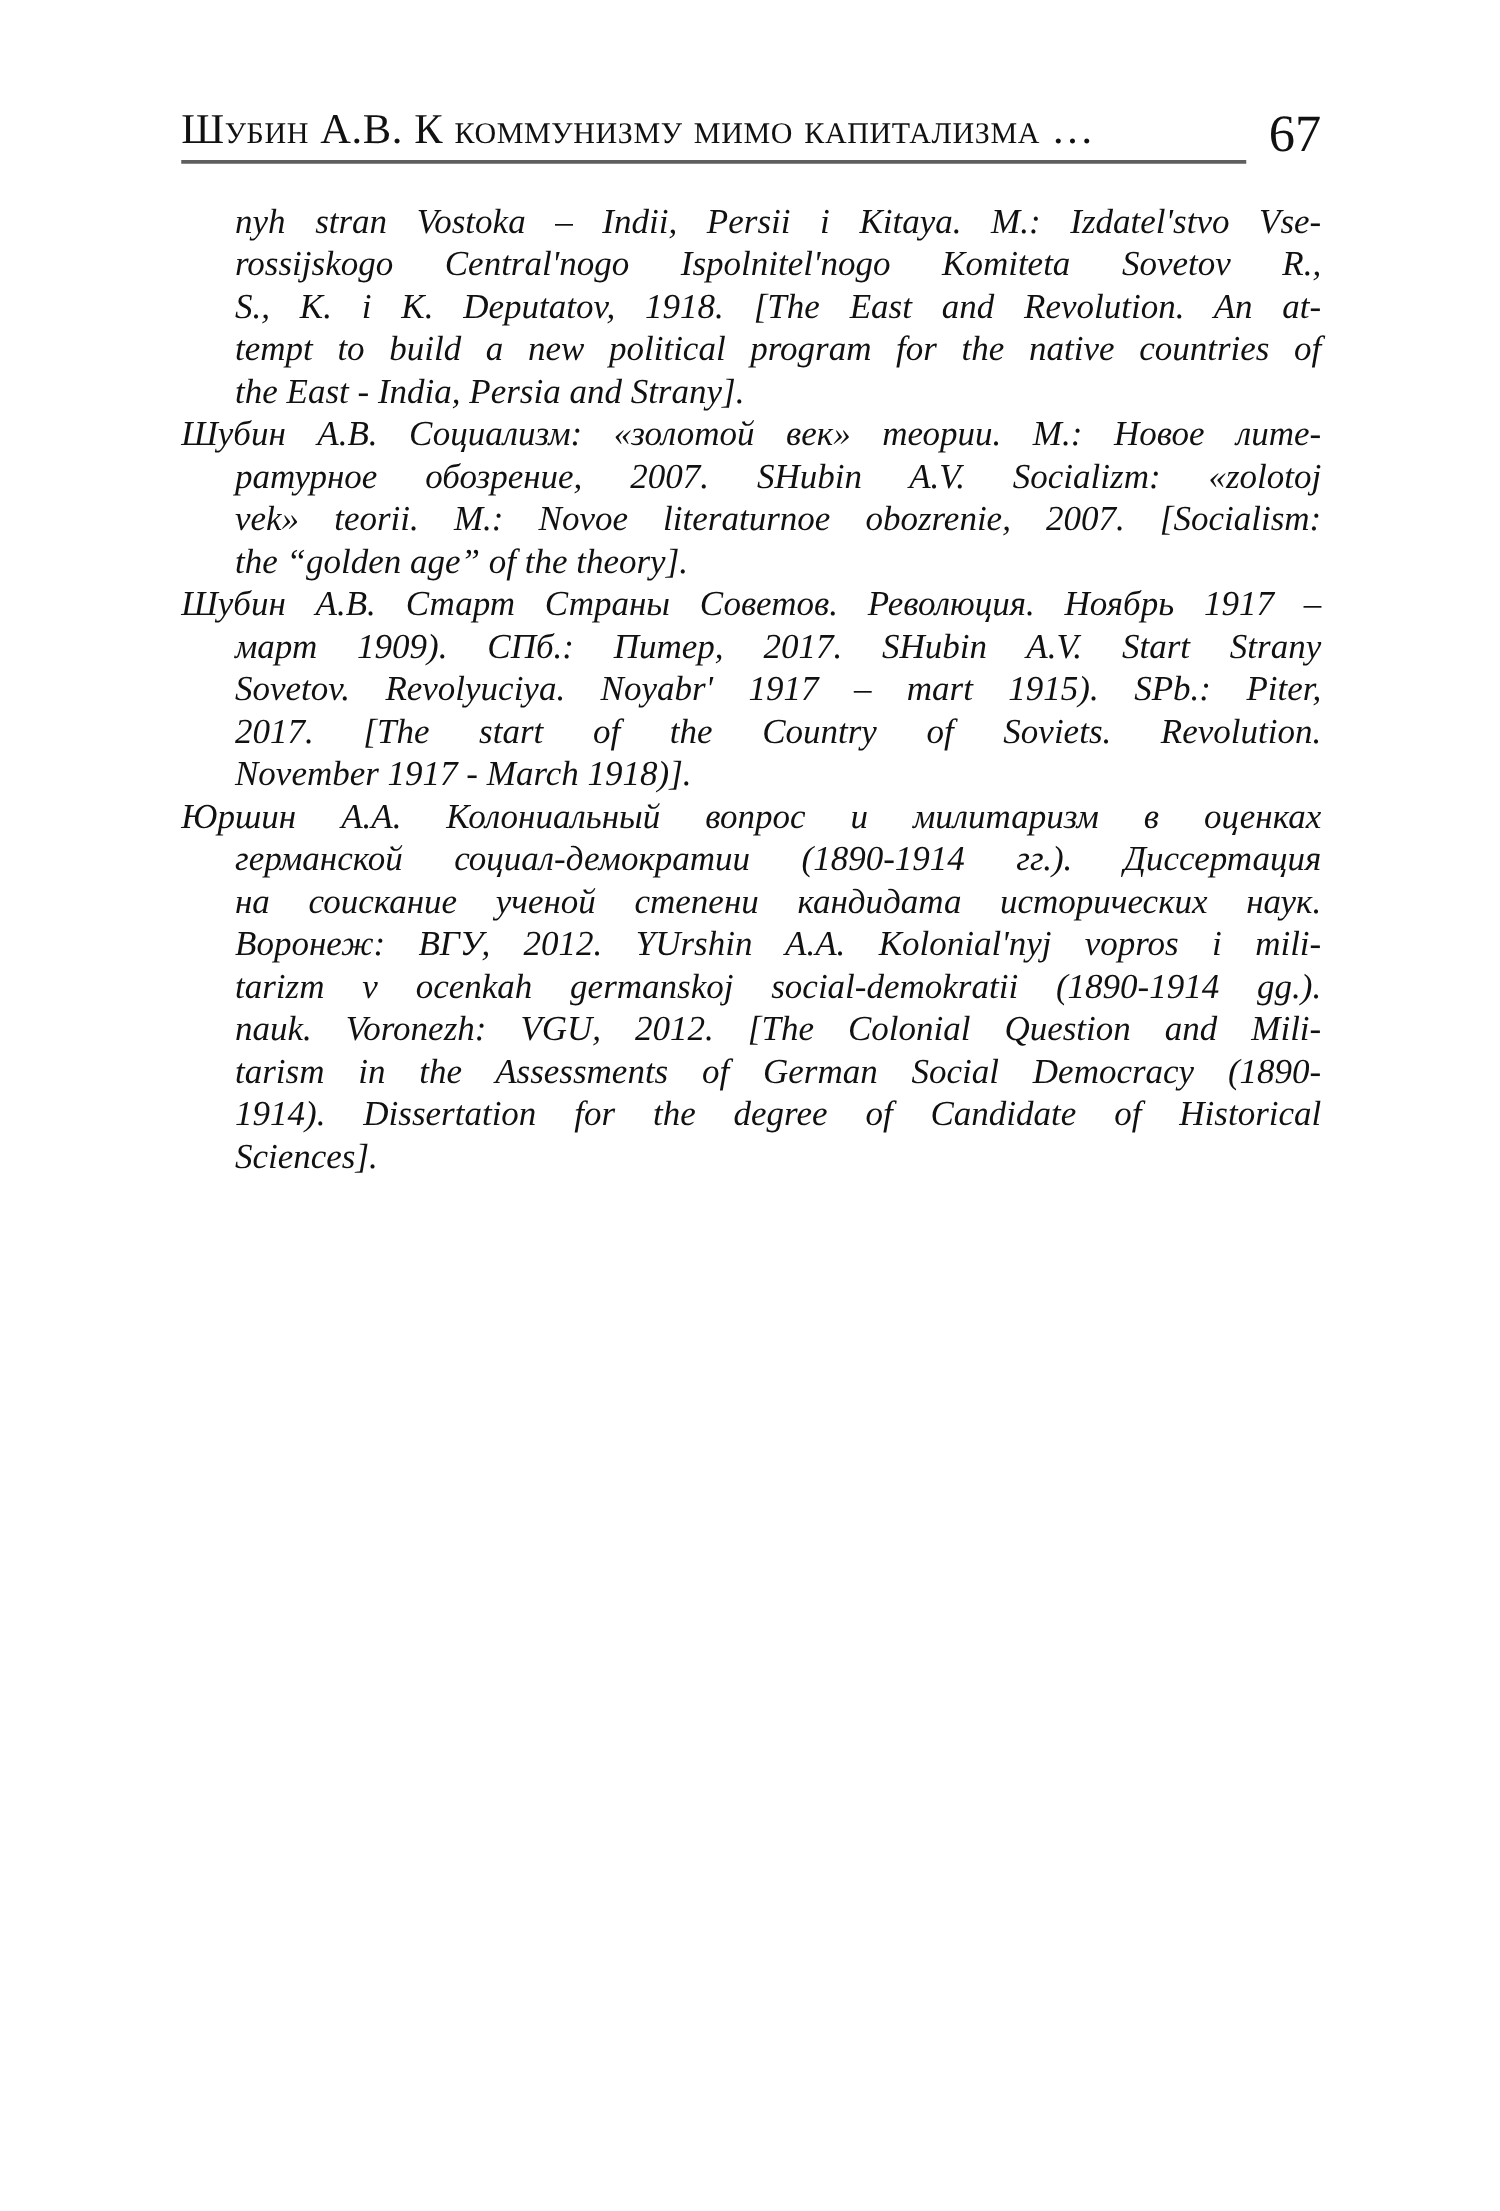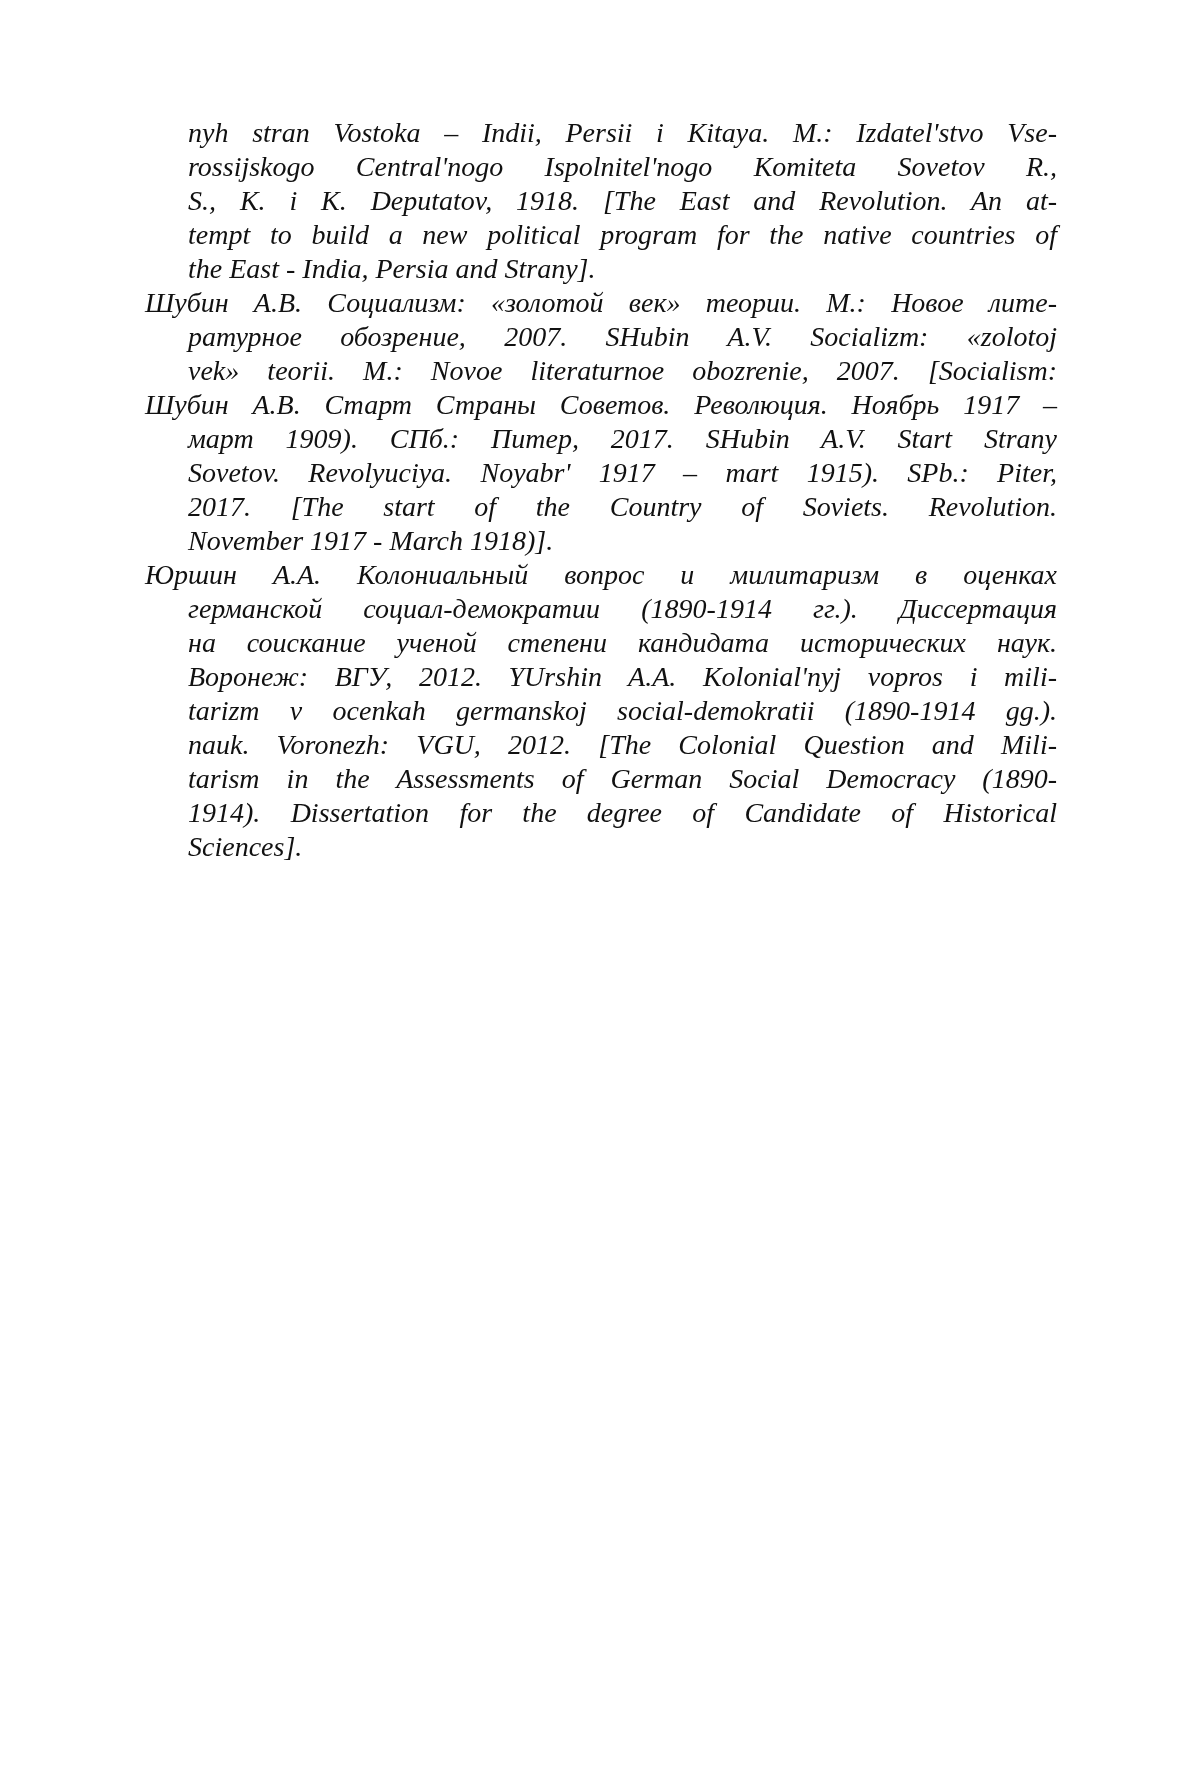--- a/index.html
+++ b/index.html
@@ -54,33 +54,40 @@
     white-space: normal;
     font-style: italic;
   }
   .line.last { text-align-last: left; }
   .line.indent { padding-left: 43px; }
 </style>
 </head>
 <body>
 
 <div class="page">
+  <div class="running-header">
+    <div class="header-title-wrap">
+      <span class="header-title">Шубин А.В. К коммунизму мимо капитализма …</span>
+    </div>
+    <span class="page-number">67</span>
+  </div>
 
   <div class="bibliography">
       <div class="para">
         <div class="line indent">nyh stran Vostoka – Indii, Persii i Kitaya. M.: Izdatel'stvo Vse-</div>
         <div class="line indent">rossijskogo Central'nogo Ispolnitel'nogo Komiteta Sovetov R.,</div>
         <div class="line indent">S., K. i K. Deputatov, 1918. [The East and Revolution. An at-</div>
         <div class="line indent">tempt to build a new political program for the native countries of</div>
         <div class="line last indent">the East - India, Persia and Strany].</div>
       </div>
       <div class="para">
         <div class="line">Шубин А.В. Социализм: «золотой век» теории. М.: Новое лите-</div>
         <div class="line indent">ратурное обозрение, 2007. SHubin A.V. Socializm: «zolotoj</div>
         <div class="line indent">vek» teorii. M.: Novoe literaturnoe obozrenie, 2007. [Socialism:</div>
+        <div class="line last indent">the “golden age” of the theory].</div>
       </div>
       <div class="para">
         <div class="line">Шубин А.В. Старт Страны Советов. Революция. Ноябрь 1917 –</div>
         <div class="line indent">март 1909). СПб.: Питер, 2017. SHubin A.V. Start Strany</div>
         <div class="line indent">Sovetov. Revolyuciya. Noyabr' 1917 – mart 1915). SPb.: Piter,</div>
         <div class="line indent">2017. [The start of the Country of Soviets. Revolution.</div>
         <div class="line last indent">November 1917 - March 1918)].</div>
       </div>
       <div class="para">
         <div class="line">Юршин А.А. Колониальный вопрос и милитаризм в оценках</div>

